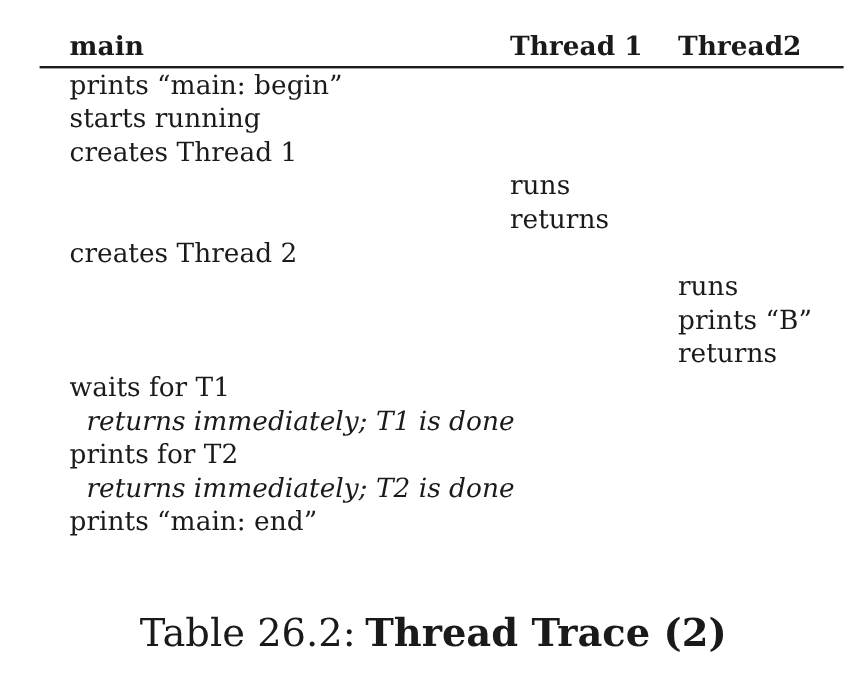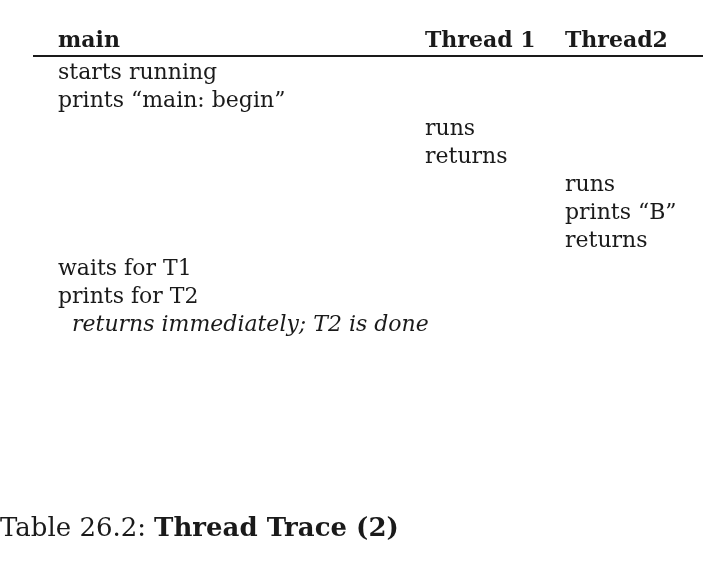--- a/index.html
+++ b/index.html
@@ -65,21 +65,22 @@
   .c-main { padding-left: 25px; }
   .c-em   { padding-left: 39px; font-style: italic; }
   .c-t1   { padding-left: 392px; }
   .c-t2   { padding-left: 532px; }
   
   .caption {
     position: absolute;
     left: 0;
     top: 510px;
     width: 722px;
-    font-size: 26px;
+    text-align: center;
+    font-size: 32px;
     line-height: 34px;
     white-space: nowrap;
   }
   .caption .cap-label { font-weight: normal; }
   .caption .cap-title { font-weight: bold; margin-left: 8px; }
 </style>
 </head>
 <body>
 
 <div class="sheet">
@@ -87,30 +88,34 @@
   <div class="trace-table">
 
     <div class="thead">
       <span class="hcell h-main">main</span>
       <span class="hcell h-t1">Thread 1</span>
       <span class="hcell h-t2">Thread2</span>
       <div class="header-rule"></div>
     </div>
 
     <div class="tbody">
+      <div class="line c-main">prints “main: begin”</div>
       <div class="line c-main">starts running</div>
-      <div class="line c-main">prints “main: begin”</div>
+      <div class="line c-main">creates Thread 1</div>
       <div class="line c-t1">runs</div>
       <div class="line c-t1">returns</div>
+      <div class="line c-main">creates Thread 2</div>
       <div class="line c-t2">runs</div>
       <div class="line c-t2">prints “B”</div>
       <div class="line c-t2">returns</div>
       <div class="line c-main">waits for T1</div>
+      <div class="line c-em">returns immediately; T1 is done</div>
       <div class="line c-main">prints for T2</div>
       <div class="line c-em">returns immediately; T2 is done</div>
+      <div class="line c-main">prints “main: end”</div>
     </div>
 
   </div>
 
   <div class="caption">
     <span class="cap-label">Table 26.2:</span><span class="cap-title">Thread Trace (2)</span>
   </div>
 
 </div>
 

